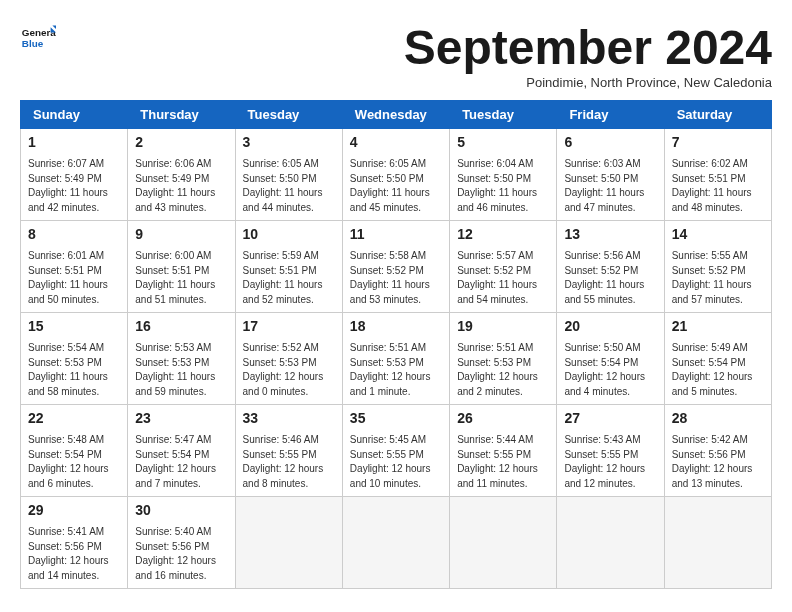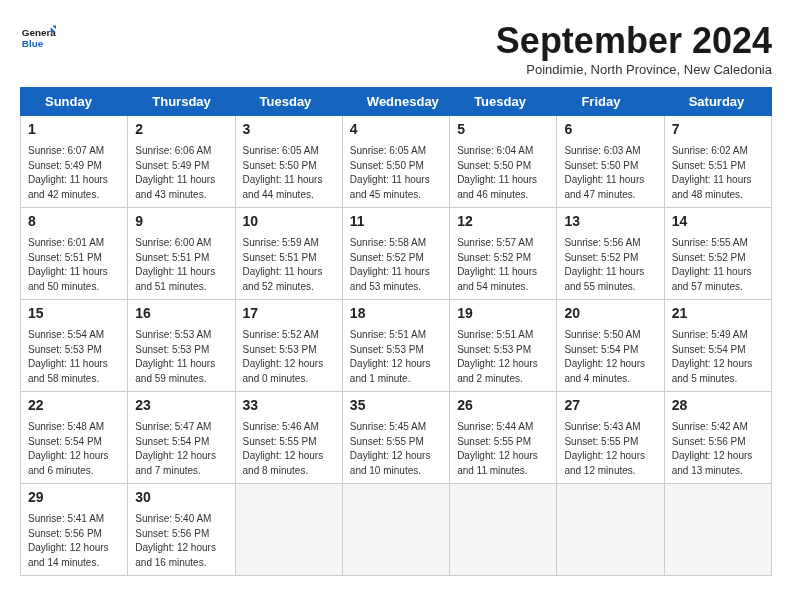--- a/index.html
+++ b/index.html
@@ -22,40 +22,40 @@
       gap: 4px;
     }
     .logo-icon {
       width: 36px;
       height: 36px;
     }
     .title-area {
       text-align: right;
     }
     .month-title {
-      font-size: 36px;
+      font-size: 48px;
       font-weight: bold;
       color: #1a1a1a;
     }
     .location-title {
       font-size: 13px;
       color: #333;
     }
     table {
       width: 100%;
       border-collapse: collapse;
       table-layout: fixed;
     }
     th {
       background-color: #1565c0;
       color: #fff;
       font-size: 13px;
       font-weight: bold;
       text-align: left;
-      padding: 6px 24px;
+      padding: 6px 12px;
       border: 1px solid #1565c0;
     }
     td {
       border: 1px solid #ccc;
       vertical-align: top;
       padding: 5px 7px;
       font-size: 10.5px;
       color: #222;
       background: #fff;
       min-height: 80px;

